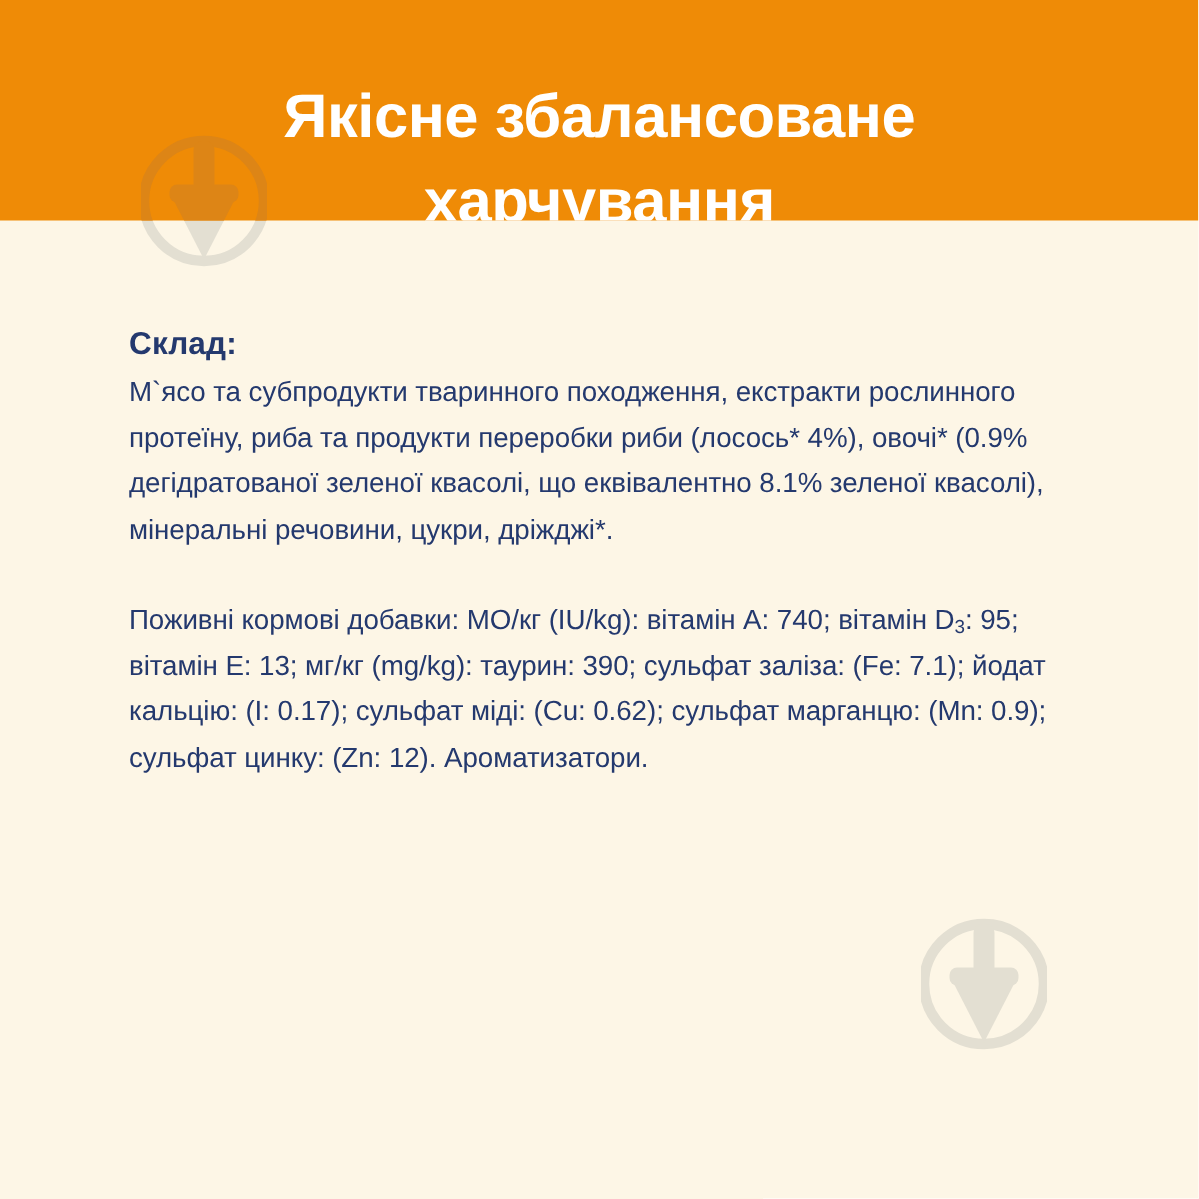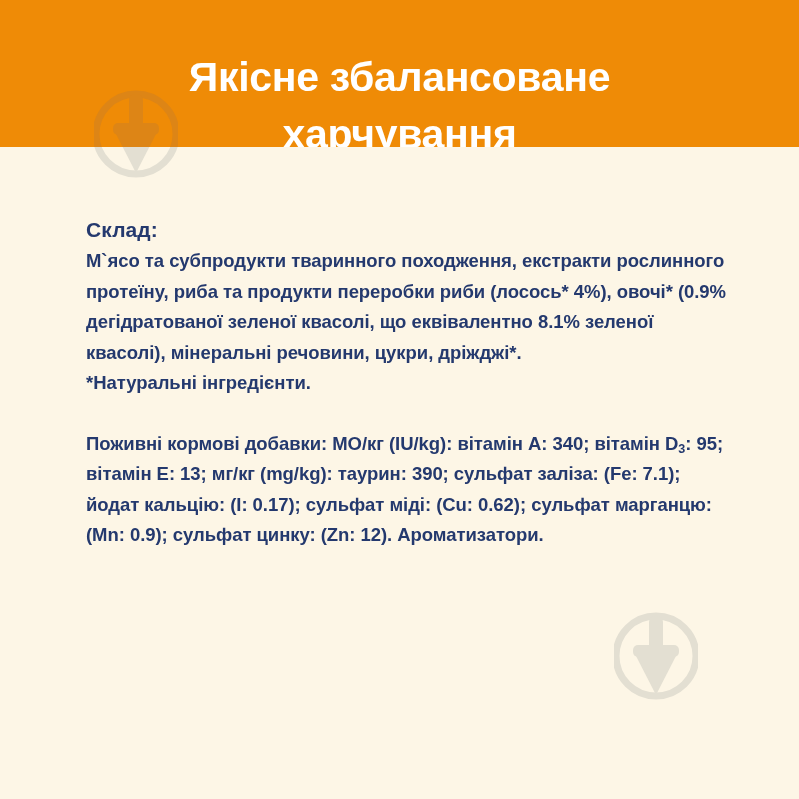--- a/index.html
+++ b/index.html
@@ -101,21 +101,21 @@
     font-weight: bold;
     font-size: 21px;
     line-height: 30px;
     color: #24396E;
     margin: 0 0 1px 0;
     letter-spacing: 0.1px;
   }
 
   .section-body {
     font-family: "Liberation Sans", sans-serif;
-    font-weight: bold;
+    font-weight: normal;
     font-size: 18.5px;
     line-height: 30.5px;
     color: #24396E;
     margin: 0;
     letter-spacing: -0.05px;
   }
 
   .section-body sub {
     font-size: 0.68em;
     line-height: 0;
@@ -165,22 +165,21 @@
         <path d="M22 47 L62 47 L42 86 Z"></path>
       </g>
     </svg>
   </div>
 
   <div id="body-content">
 
     <div class="section">
       <p class="section-heading">Склад:</p>
       <p class="section-body">М`ясо та субпродукти тваринного походження, екстракти рослинного протеїну, риба та продукти переробки риби (лосось* 4%), овочі* (0.9% дегідратованої зеленої квасолі, що еквівалентно 8.1% зеленої квасолі), мінеральні речовини, цукри, дріжджі*.</p>
-      <p class="section-body note-line">*Натуральні інгредієнти.</p>
     </div>
 
     <div class="section">
-      <p class="section-body"><span>Поживні кормові добавки: МО/кг (IU/kg): вітамін A: 340; вітамін D</span><sub>3</sub><span>: 95; вітамін E: 13; мг/кг (mg/kg): таурин: 390; сульфат заліза: (Fe: 7.1); йодат кальцію: (I: 0.17); сульфат міді: (Cu: 0.62); сульфат марганцю: (Mn: 0.9); сульфат цинку: (Zn: 12). Ароматизатори.</span></p>
+      <p class="section-body"><span>Поживні кормові добавки: МО/кг (IU/kg): вітамін A: 740; вітамін D</span><sub>3</sub><span>: 95; вітамін E: 13; мг/кг (mg/kg): таурин: 390; сульфат заліза: (Fe: 7.1); йодат кальцію: (I: 0.17); сульфат міді: (Cu: 0.62); сульфат марганцю: (Mn: 0.9); сульфат цинку: (Zn: 12). Ароматизатори.</span></p>
     </div>
 
 
   </div>
 </div>
 
 </body></html>

